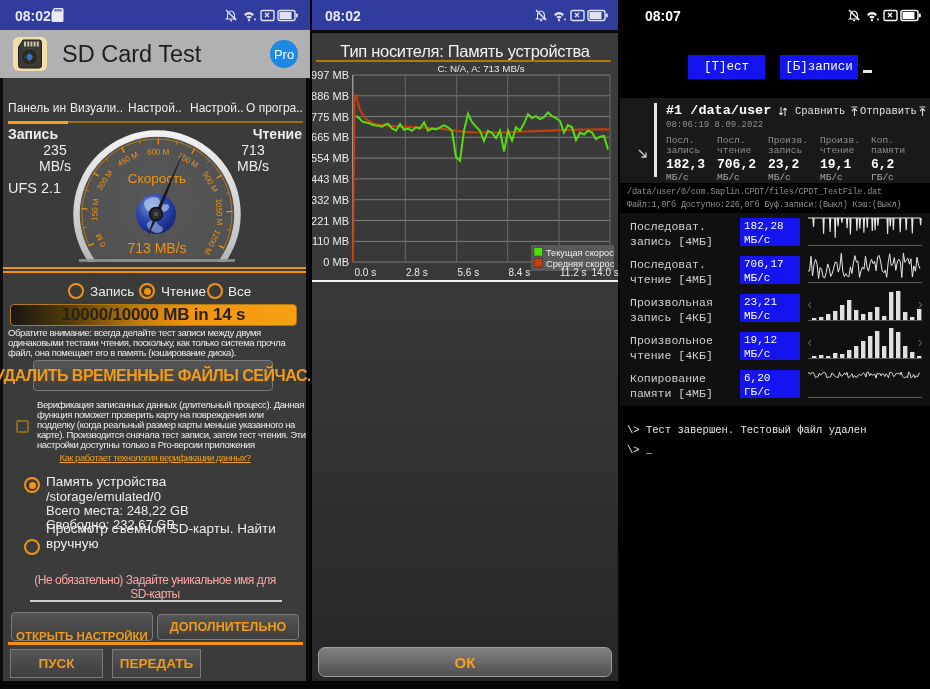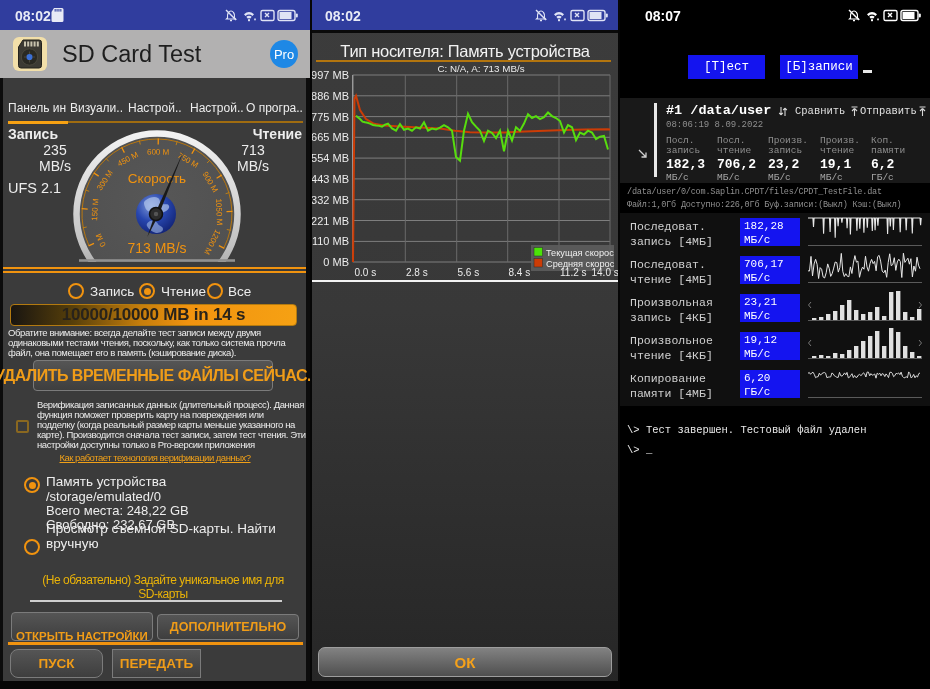--- a/index.html
+++ b/index.html
@@ -162,26 +162,26 @@
   <div class="abs" style="left:0;top:452px;width:310px;text-align:center;font-size:9.5px;letter-spacing:-0.5px;color:#f0a018"><span style="text-decoration:underline">Как работает технология верификации данных?</span></div>
 
   <div class="oring" style="left:24px;top:477px;width:16px;height:16px"></div>
   <div class="abs" style="left:28.5px;top:481.5px;width:7px;height:7px;border-radius:50%;background:#f1930f"></div>
   <div class="abs w" style="left:46px;top:474px;font-size:13.5px">Память устройства</div>
   <div class="abs w" style="left:46px;top:489px;font-size:13px">/storage/emulated/0</div>
   <div class="abs w" style="left:46px;top:503px;font-size:13px">Всего места: 248,22 GB</div>
   <div class="abs w" style="left:46px;top:517px;font-size:13px">Свободно: 232,67 GB</div>
   <div class="oring" style="left:24px;top:539px;width:16px;height:16px"></div>
   <div class="abs w" style="left:46px;top:521px;font-size:13.5px;line-height:15px">Просмотр съемной SD-карты. Найти<br>вручную</div>
-  <div class="abs" style="left:8px;top:573px;width:310px;text-align:center;font-size:12px;letter-spacing:-0.5px;color:#eab308;line-height:14px">(Не обязательно) Задайте уникальное имя для<br>SD-карты</div>
+  <div class="abs" style="left:0;top:573px;width:310px;text-align:center;font-size:12px;letter-spacing:-0.5px;color:#fca5a5;line-height:14px">(Не обязательно) Задайте уникальное имя для<br>SD-карты</div>
   <div class="abs" style="left:30px;top:600px;width:252px;height:1.5px;background:#cfcfcf"></div>
   <div class="p1btn" style="left:11px;top:612px;width:142px;height:29px;font-size:11.5px;line-height:13.5px;align-items:flex-start;padding-top:17px;overflow:hidden">ОТКРЫТЬ НАСТРОЙКИ<br>ХРАНИЛИЩА</div>
   <div class="p1btn" style="left:157px;top:614px;width:142px;height:26px;font-size:12.5px">ДОПОЛНИТЕЛЬНО</div>
   <div class="abs" style="left:8px;top:642px;width:295px;height:2.5px;background:#f1930f"></div>
-  <div class="p1btn" style="left:10px;top:649px;width:93px;height:29px;font-size:13.5px;border-radius:8px">ПУСК</div>
+  <div class="p1btn" style="left:10px;top:649px;width:93px;height:29px;font-size:13.5px;border-radius:0">ПУСК</div>
   <div class="p1btn" style="left:112px;top:649px;width:89px;height:29px;font-size:13.5px;border-radius:0">ПЕРЕДАТЬ</div>
 </div>
 
 <div class="panel" style="background:linear-gradient(#3c3c3c 0%,#383838 45%,#262626 100%)">
   <div class="sbar"></div>
   <div class="clock">08:02</div>
   <div class="abs" style="left:222px;top:6px"><svg width="78" height="18" viewBox="0 0 78 18">
 <g stroke="#dfe3f5" fill="none" stroke-width="1.4">
 <path d="M4 4 L14 14"></path>
 <path d="M5.5 12 Q5 8 6.5 6.5 Q7.5 5 9 5 Q10.5 5 11.5 6.5 Q13 8 12.5 12 L13.5 13 L4.5 13 Z" stroke-width="1.2"></path>

